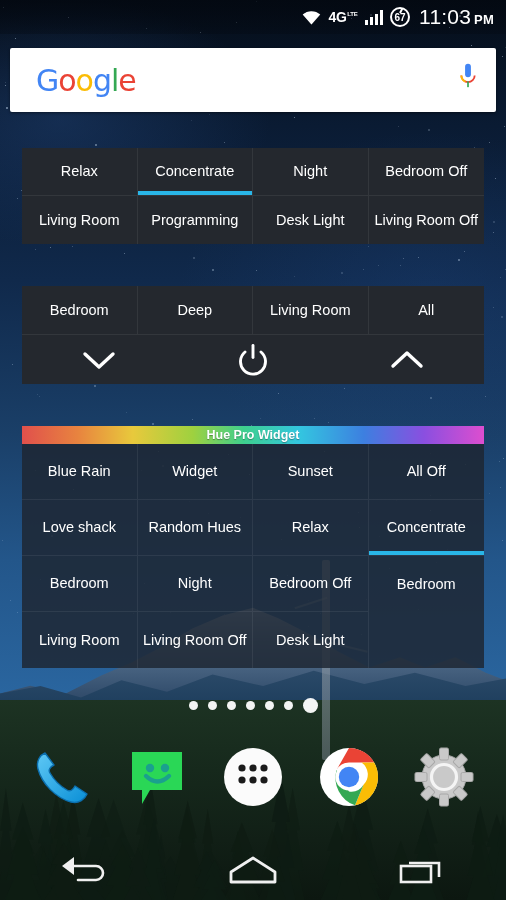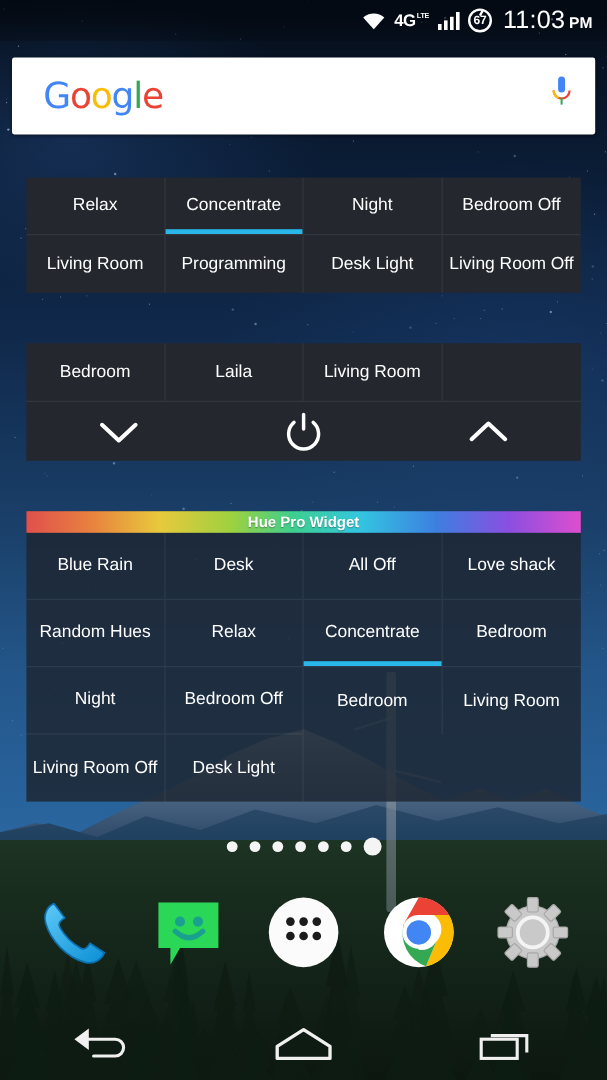--- a/index.html
+++ b/index.html
@@ -489,24 +489,27 @@
         </div>
       </div>
   </div>
 
   <div class="widget w-opaque" id="widget-rooms">
     <div class="rowtabs" id="rooms-tabs">
         <div class="cell norule">
           <span>Bedroom</span>
         </div>
         <div class="cell norule">
-          <span>Laila</span>
+          <span>Deep</span>
         </div>
         <div class="cell norule">
           <span>Living Room</span>
+        </div>
+        <div class="cell norule">
+          <span>All</span>
         </div>
       </div>
     <div class="rowctl">
       <div class="cell">
         <svg width="40" height="24" viewBox="0 0 40 24">
           <path d="M6 6 L20 19 L34 6" fill="none" stroke="#fff" stroke-width="3.4" stroke-linecap="round" stroke-linejoin="round"></path>
         </svg>
       </div>
       <div class="cell">
         <svg width="32" height="34" viewBox="0 0 32 34">
@@ -522,21 +525,24 @@
     </div>
   </div>
 
   <div class="widget w-trans" id="widget-huepro">
     <div class="hue-header">Hue Pro Widget</div>
     <div class="wgrid" id="huepro-grid">
         <div class="cell">
           <span>Blue Rain</span>
         </div>
         <div class="cell">
-          <span>Desk</span>
+          <span>Widget</span>
+        </div>
+        <div class="cell">
+          <span>Sunset</span>
         </div>
         <div class="cell">
           <span>All Off</span>
         </div>
         <div class="cell">
           <span>Love shack</span>
         </div>
         <div class="cell">
           <span>Random Hues</span>
         </div>

